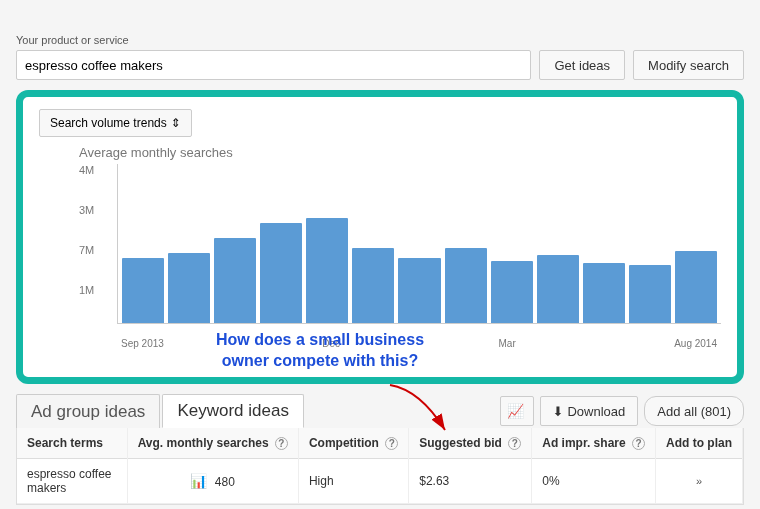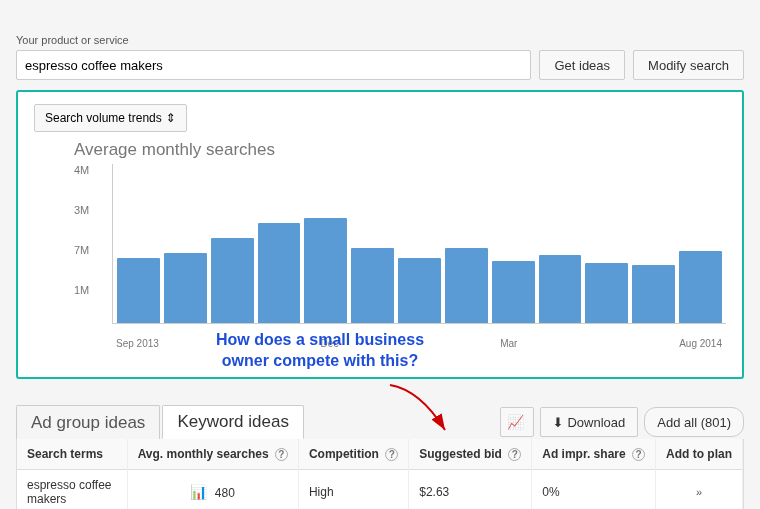--- a/index.html
+++ b/index.html
@@ -47,24 +47,24 @@
       border-radius: 2px;
       font-size: 13px;
       cursor: pointer;
       color: #333;
       white-space: nowrap;
     }
 
     
     .chart-section {
       background: #fff;
-      border: 2px solid #14b8a6;
-      border-radius: 3px;
+      border: 7px solid #14b8a6;
+      border-radius: 12px;
       padding: 12px 16px 8px 16px;
-      margin-bottom: 26px;
+      margin-bottom: 10px;
     }
     .chart-dropdown-btn {
       height: 28px;
       padding: 0 10px;
       border: 1px solid #ccc;
       background: #f8f8f8;
       border-radius: 2px;
       font-size: 12px;
       cursor: pointer;
       display: inline-flex;
@@ -81,21 +81,21 @@
       font-size: 11px;
       color: #777;
       position: absolute;
       left: 0;
     }
     .y-4m { top: 0px; }
     .y-3m { top: 40px; }
     .y-2m { top: 80px; }
     .y-1m { top: 120px; }
     .chart-title {
-      font-size: 17px;
+      font-size: 13px;
       color: #777;
       margin-bottom: 4px;
     }
     .bars-container {
       display: flex;
       align-items: flex-end;
       height: 160px;
       gap: 4px;
       border-bottom: 1px solid #ccc;
       border-left: 1px solid #ccc;

